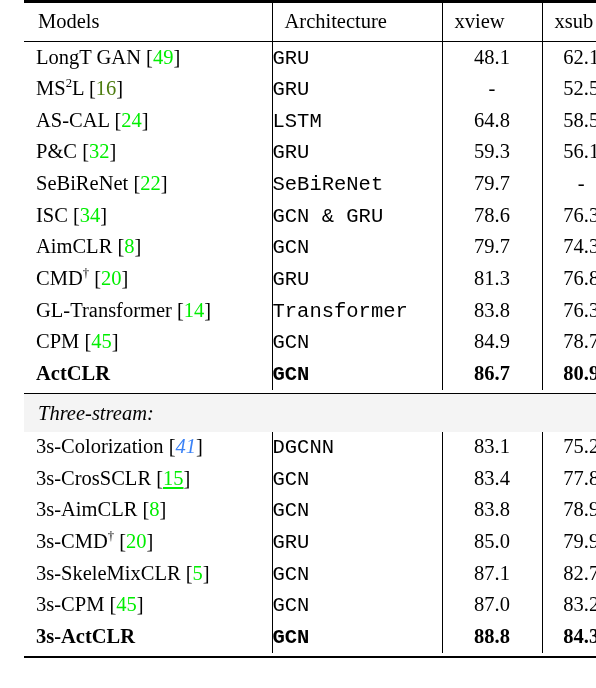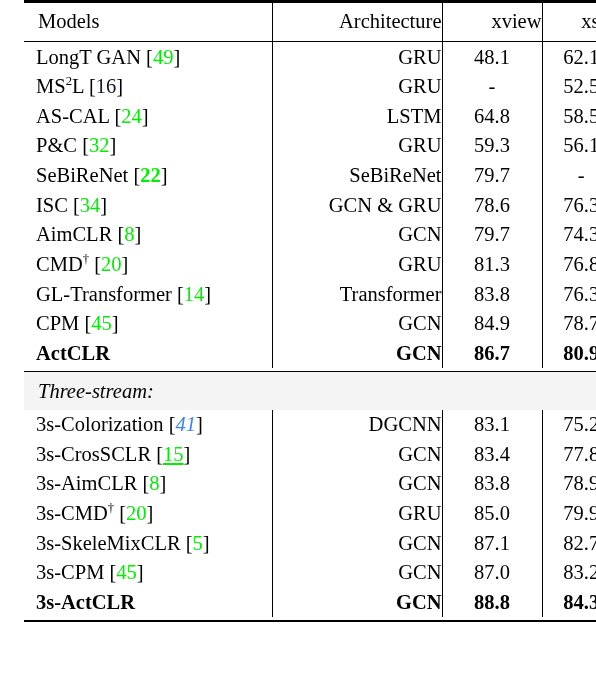--- a/index.html
+++ b/index.html
@@ -36,33 +36,33 @@
 
   
   thead th {
     font-weight: normal;
     padding: 7px 0 8px 0;
     vertical-align: middle;
   }
   th.h-model { text-align: left; padding-left: 14px; }
   th.h-arch,
   th.h-xview,
-  th.h-xsub { text-align: right; }
+  th.h-xsub { text-align: left; padding-left: 12px; }
 
   
   .vsep { border-left: 1.5px solid #000; }
 
   
   tbody td {
     padding: 1.5px 0 1.5px 0;
     vertical-align: baseline;
     line-height: 1.30;
   }
   td.model { text-align: left; padding-left: 12px; white-space: nowrap; }
-  td.arch  { text-align: right; }
+  td.arch  { text-align: left; font-family: Liberation Mono, monospace; }
   td.num   { text-align: center; }
 
   
   tr.section td {
     background: #f4f4f4;
     font-style: italic;
     text-align: left;
     padding: 6px 0 5px 14px;
   }
 
@@ -100,39 +100,39 @@
   </thead>
 
   <tbody id="table-body">
       <tr>
         <td class="model"><span>LongT GAN</span> <span><span class="cite-open">[</span><span class="cite-num" style="color: rgb(0, 238, 0);">49</span><span class="cite-close">]</span></span></td>
         <td class="arch vsep">GRU</td>
         <td class="num vsep">48.1</td>
         <td class="num vsep">62.1</td>
       </tr>
       <tr>
-        <td class="model"><span>MS<sup>2</sup>L</span> <span><span class="cite-open">[</span><span class="cite-num" style="color: #0f172a;">16</span><span class="cite-close">]</span></span></td>
+        <td class="model"><span>MS<sup>2</sup>L</span> <span><span class="cite-open">[</span><span class="cite-num" style="color: #4d7c0f;">16</span><span class="cite-close">]</span></span></td>
         <td class="arch vsep">GRU</td>
         <td class="num vsep">-</td>
         <td class="num vsep">52.5</td>
       </tr>
       <tr>
         <td class="model"><span>AS-CAL</span> <span><span class="cite-open">[</span><span class="cite-num" style="color: rgb(0, 238, 0);">24</span><span class="cite-close">]</span></span></td>
         <td class="arch vsep">LSTM</td>
         <td class="num vsep">64.8</td>
         <td class="num vsep">58.5</td>
       </tr>
       <tr>
         <td class="model"><span>P&amp;C</span> <span><span class="cite-open">[</span><span class="cite-num" style="color: rgb(0, 238, 0);">32</span><span class="cite-close">]</span></span></td>
         <td class="arch vsep">GRU</td>
         <td class="num vsep">59.3</td>
         <td class="num vsep">56.1</td>
       </tr>
       <tr>
-        <td class="model"><span>SeBiReNet</span> <span><span class="cite-open">[</span><span class="cite-num" style="color: rgb(0, 238, 0); font-weight: bold;">22</span><span class="cite-close">]</span></span></td>
+        <td class="model"><span>SeBiReNet</span> <span><span class="cite-open">[</span><span class="cite-num" style="color: rgb(0, 238, 0);">22</span><span class="cite-close">]</span></span></td>
         <td class="arch vsep">SeBiReNet</td>
         <td class="num vsep">79.7</td>
         <td class="num vsep">-</td>
       </tr>
       <tr>
         <td class="model"><span>ISC</span> <span><span class="cite-open">[</span><span class="cite-num" style="color: rgb(0, 238, 0);">34</span><span class="cite-close">]</span></span></td>
         <td class="arch vsep">GCN &amp; GRU</td>
         <td class="num vsep">78.6</td>
         <td class="num vsep">76.3</td>
       </tr>

